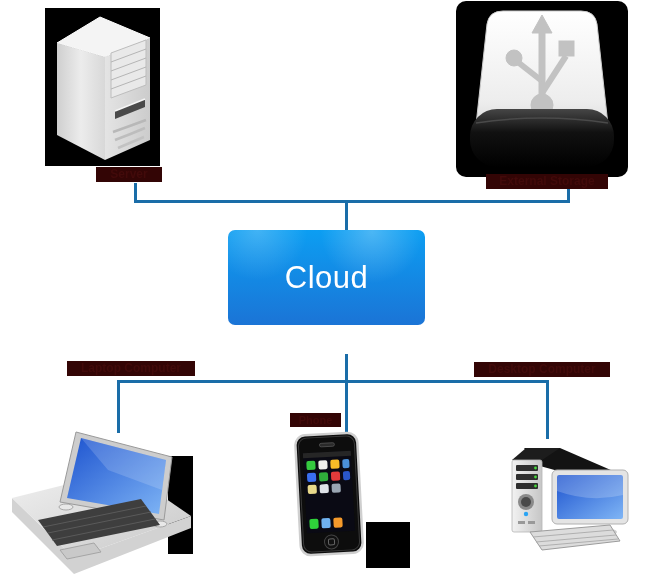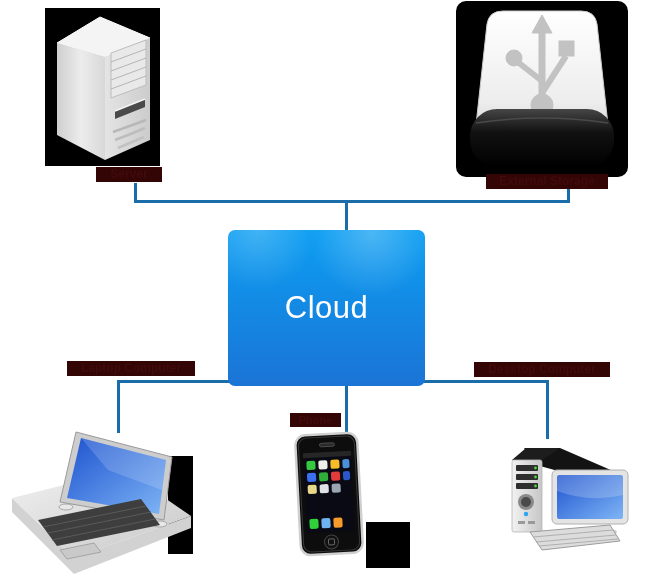--- a/index.html
+++ b/index.html
@@ -2,21 +2,21 @@
 <html style="--connector: #1a6da8; --label-bg: #330505; --label-text: #420a0a; --cloud-top: #0c9ef2; --cloud-bottom: #1b74d6;"><head>
 <meta charset="utf-8">
 <style>
   html,body{margin:0;padding:0;background:#fff;}
   .stage{position:relative;width:650px;height:582px;background:#ffffff;overflow:hidden;
          font-family:"Liberation Sans",sans-serif;}
   .conn{position:absolute;background:var(--connector,#1a6da8);}
   .node-label{position:absolute;background:var(--label-bg,#330505);color:var(--label-text,#420a0a);
               font-size:12px;font-weight:bold;text-align:center;line-height:15px;height:15px;
               overflow:hidden;white-space:nowrap;}
-  .cloud{position:absolute;left:228px;top:230px;width:197px;height:156px;border-radius:7px;
+  .cloud{position:absolute;left:228px;top:230px;width:197px;height:95px;border-radius:7px;
          background:
            radial-gradient(circle at 15% 0%, rgba(255,255,255,.22), rgba(255,255,255,0) 26%),
            radial-gradient(circle at 73% 2%, rgba(255,255,255,.26), rgba(255,255,255,0) 30%),
            linear-gradient(180deg,var(--cloud-top,#0c9ef2),var(--cloud-bottom,#1b74d6));
          display:flex;align-items:center;justify-content:center;}
   .cloud-text{color:#ffffff;font-size:31px;font-weight:400;letter-spacing:.5px;}
   .img{position:absolute;}
   
   .lbl-server{left:96px;top:167px;width:66px;}
   .lbl-storage{left:486px;top:174px;width:122px;}

